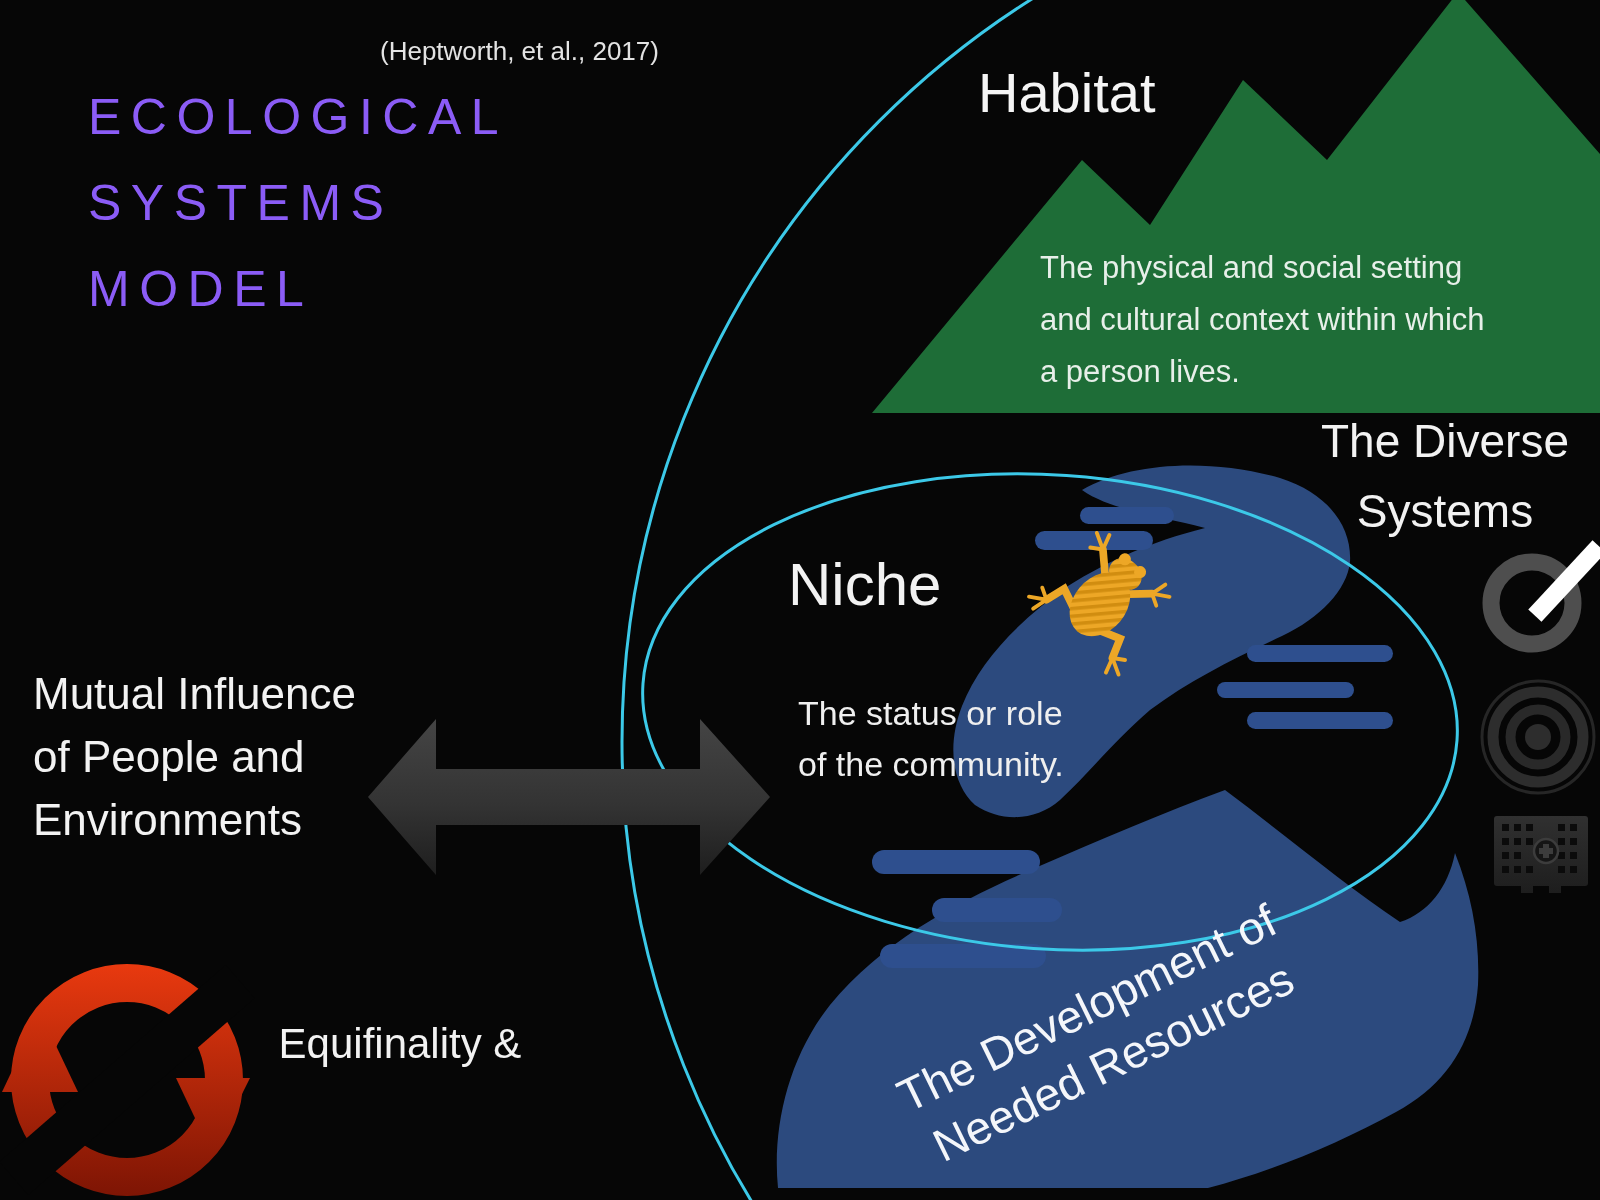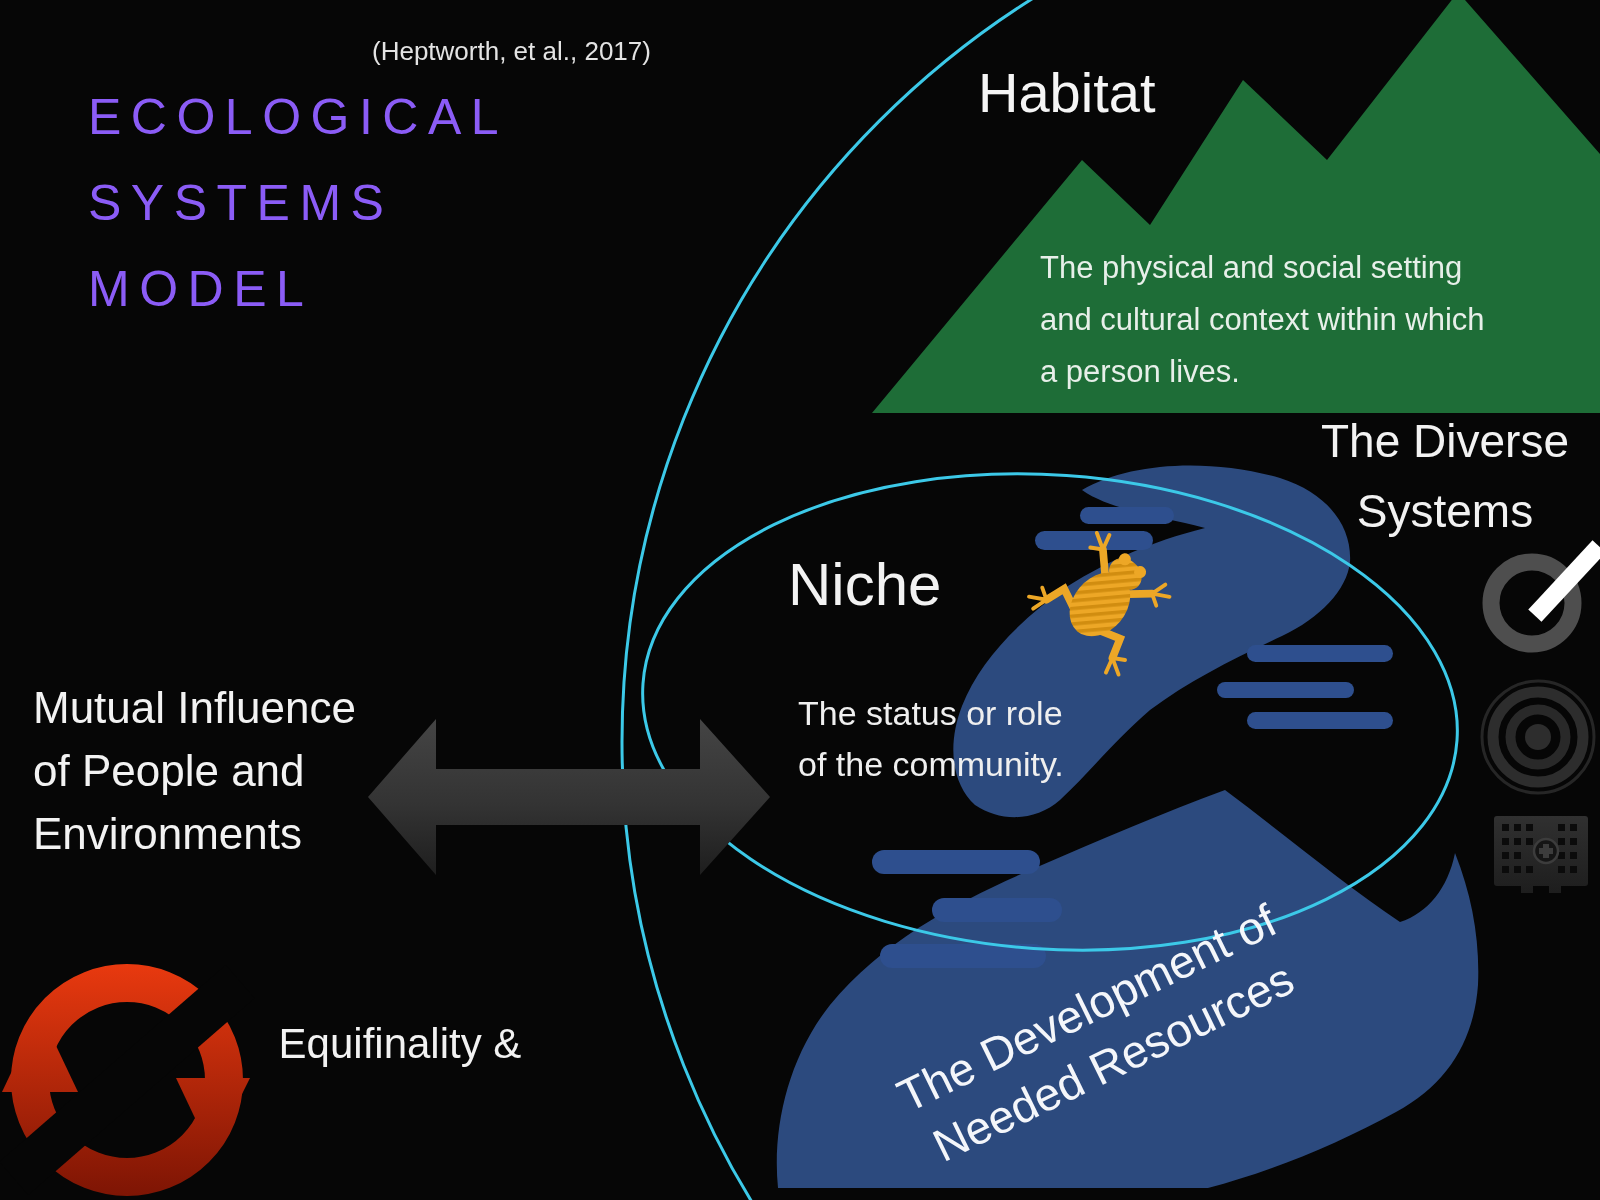--- a/index.html
+++ b/index.html
@@ -4,28 +4,28 @@
 <style>
   html,body{margin:0;padding:0;background:#000;}
   .stage{
     position:relative;width:1600px;height:1200px;overflow:hidden;
     background:var(--background,#060606);
     font-family:"Liberation Sans",sans-serif;
     color:#f2f2f2;
   }
   .stage svg.art{position:absolute;left:0;top:0;width:1600px;height:1200px;}
   .txt{position:absolute;white-space:nowrap;font-weight:400;}
-  .t-citation{left:372px;top:36px;font-size:26px;color:#e3e3e3;font-weight:400;}
+  .t-citation{left:380px;top:36px;font-size:26px;color:#e3e3e3;font-weight:400;}
   .t-title{left:88px;top:74px;font-size:50px;line-height:86px;letter-spacing:0.19em;color:#8b5cf6;}
   .t-habitat-h{left:978px;top:60px;font-size:56px;color:#f5f5f5;}
   .t-habitat-d{left:1040px;top:232px;font-size:31px;line-height:52px;color:#e7efe9;margin-top:10px;}
   .t-diverse{left:1280px;top:406px;width:330px;text-align:center;font-size:46px;line-height:70px;white-space:nowrap;}
   .t-niche-h{left:788px;top:550px;font-size:60px;}
   .t-niche-d{left:798px;top:688px;font-size:34px;line-height:51px;color:#efefef;}
-  .t-mutual{left:33px;top:676px;font-size:44px;line-height:63px;}
+  .t-mutual{left:33px;top:662px;font-size:44px;line-height:63px;}
   .t-equi{left:235px;top:1014px;width:330px;text-align:center;font-size:42px;line-height:60px;white-space:nowrap;}
   .t-river-label{
     left:835px;top:975px;width:530px;text-align:center;
     font-size:46px;line-height:60px;transform:rotate(-26deg);
     color:#f4f6fa;
   }
 </style>
 </head>
 <body>
 

